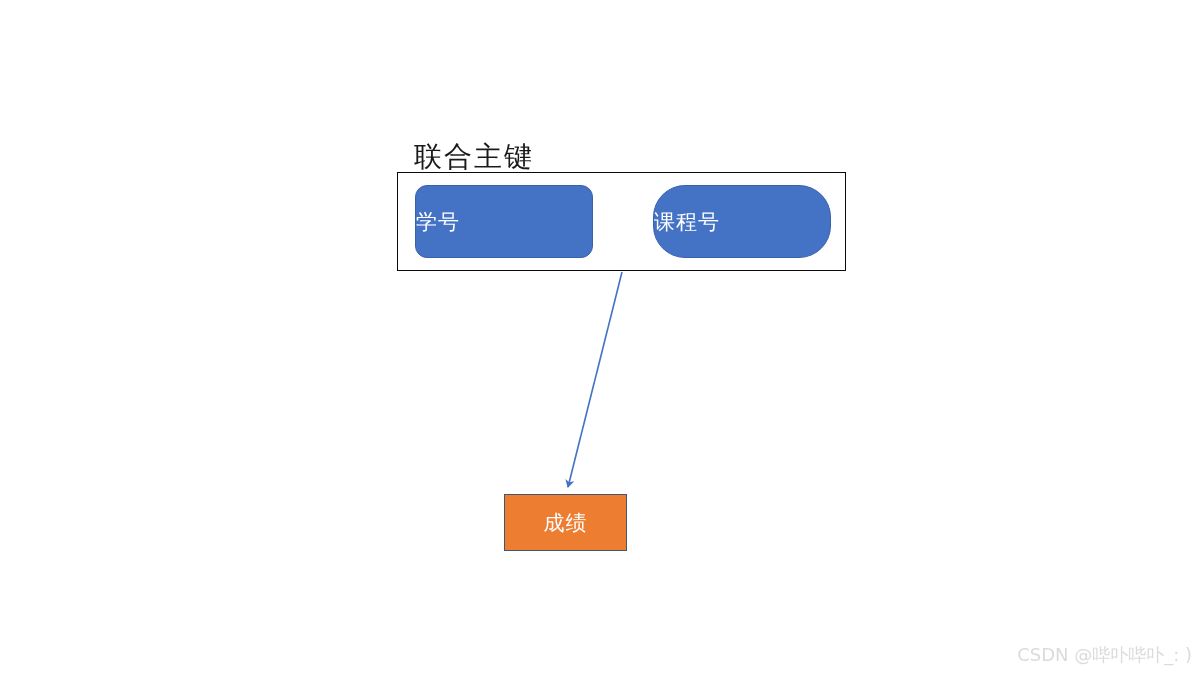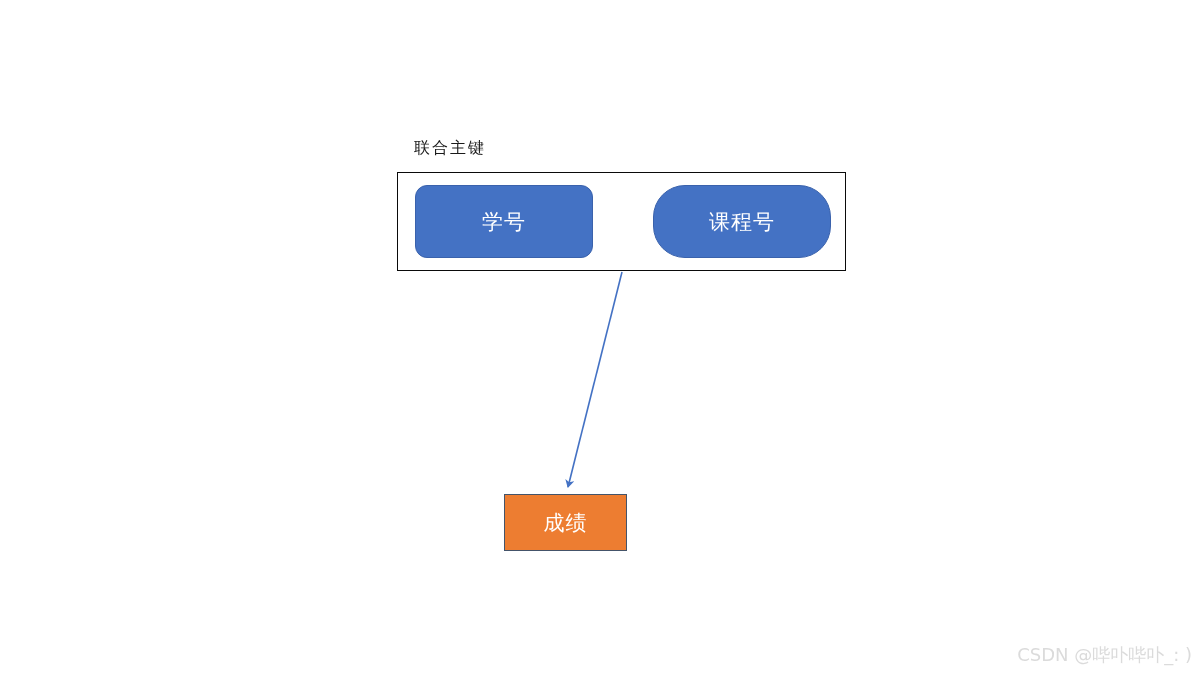--- a/index.html
+++ b/index.html
@@ -10,21 +10,21 @@
   }
   .canvas {
     position: relative;
     width: 1198px;
     height: 674px;
     background: #ffffff;
     overflow: hidden;
   }
   .label {
     position: absolute;
-    font-size: 16px;
+    font-size: 28px;
     letter-spacing: 2px;
     color: #1a1a1a;
     white-space: nowrap;
     text-align: center;
   }
   .label-composite-key { left: 414px; top: 138px; }
   .label-dependency    { left: 322px; top: 438px; }
 
   .group-rect {
     position: absolute;
@@ -40,21 +40,21 @@
     position: absolute;
     top: 185px;
     width: 178px;
     height: 73px;
     background: #4472C4;
     border: 1px solid #3a62ac;
     border-radius: 12px;
     box-sizing: border-box;
     display: flex;
     align-items: center;
-    justify-content: center;
+    justify-content: flex-start;
     color: #ffffff;
     font-size: 21px;
     letter-spacing: 1px;
   }
   .key-box-student { left: 415px; }
   .key-box-course  { left: 653px; border-radius: 32px; }
 
   .grade-box {
     position: absolute;
     left: 504px;

